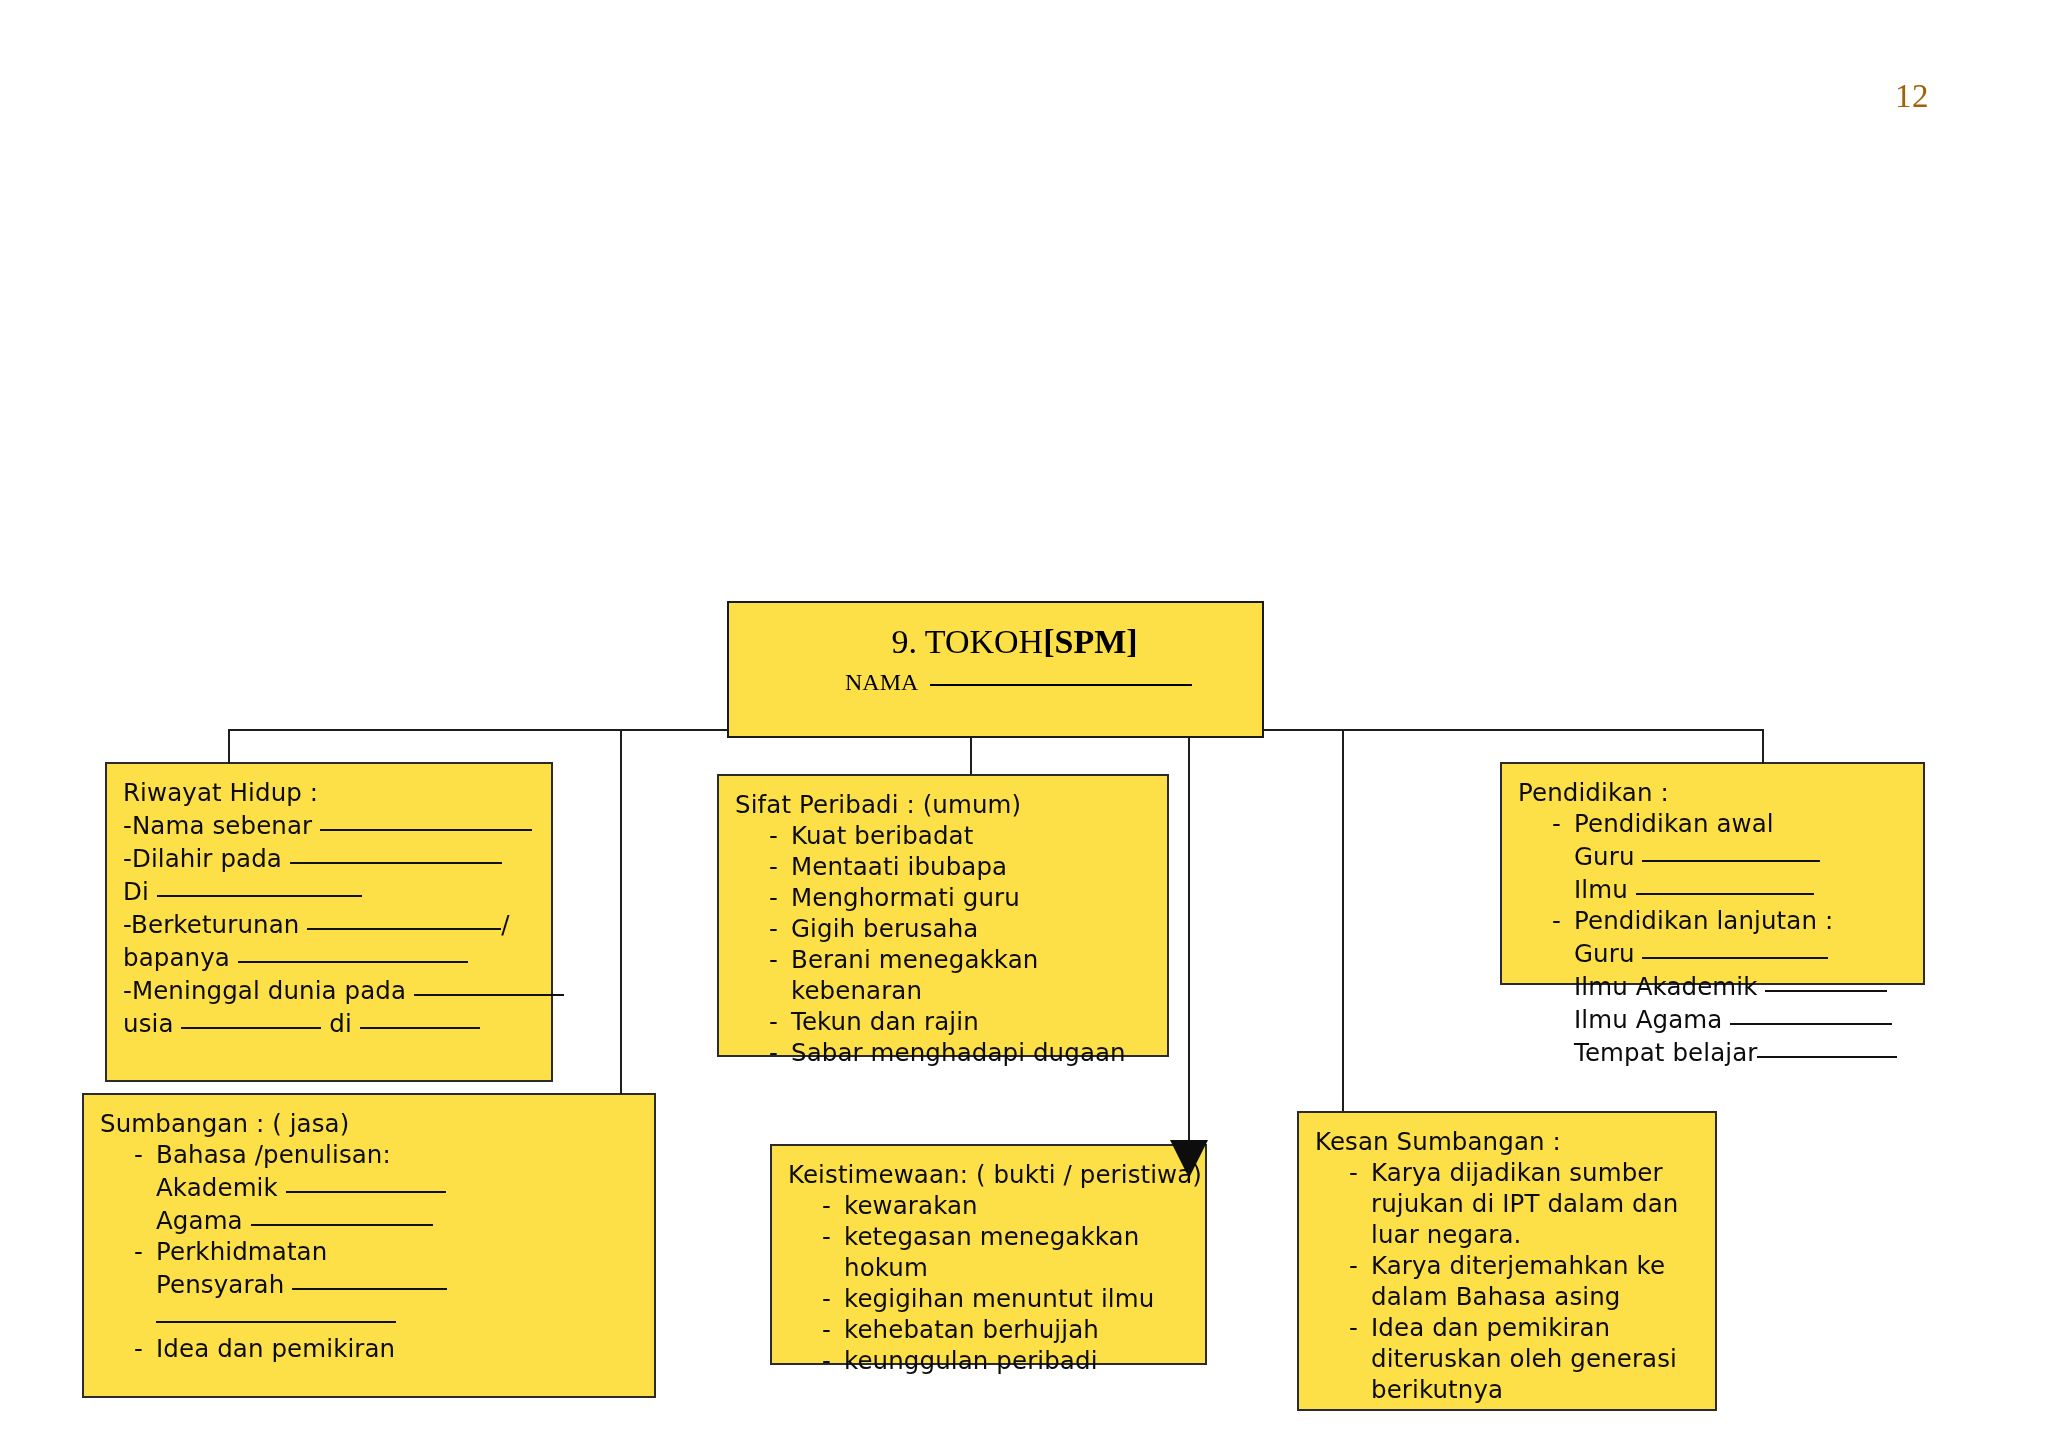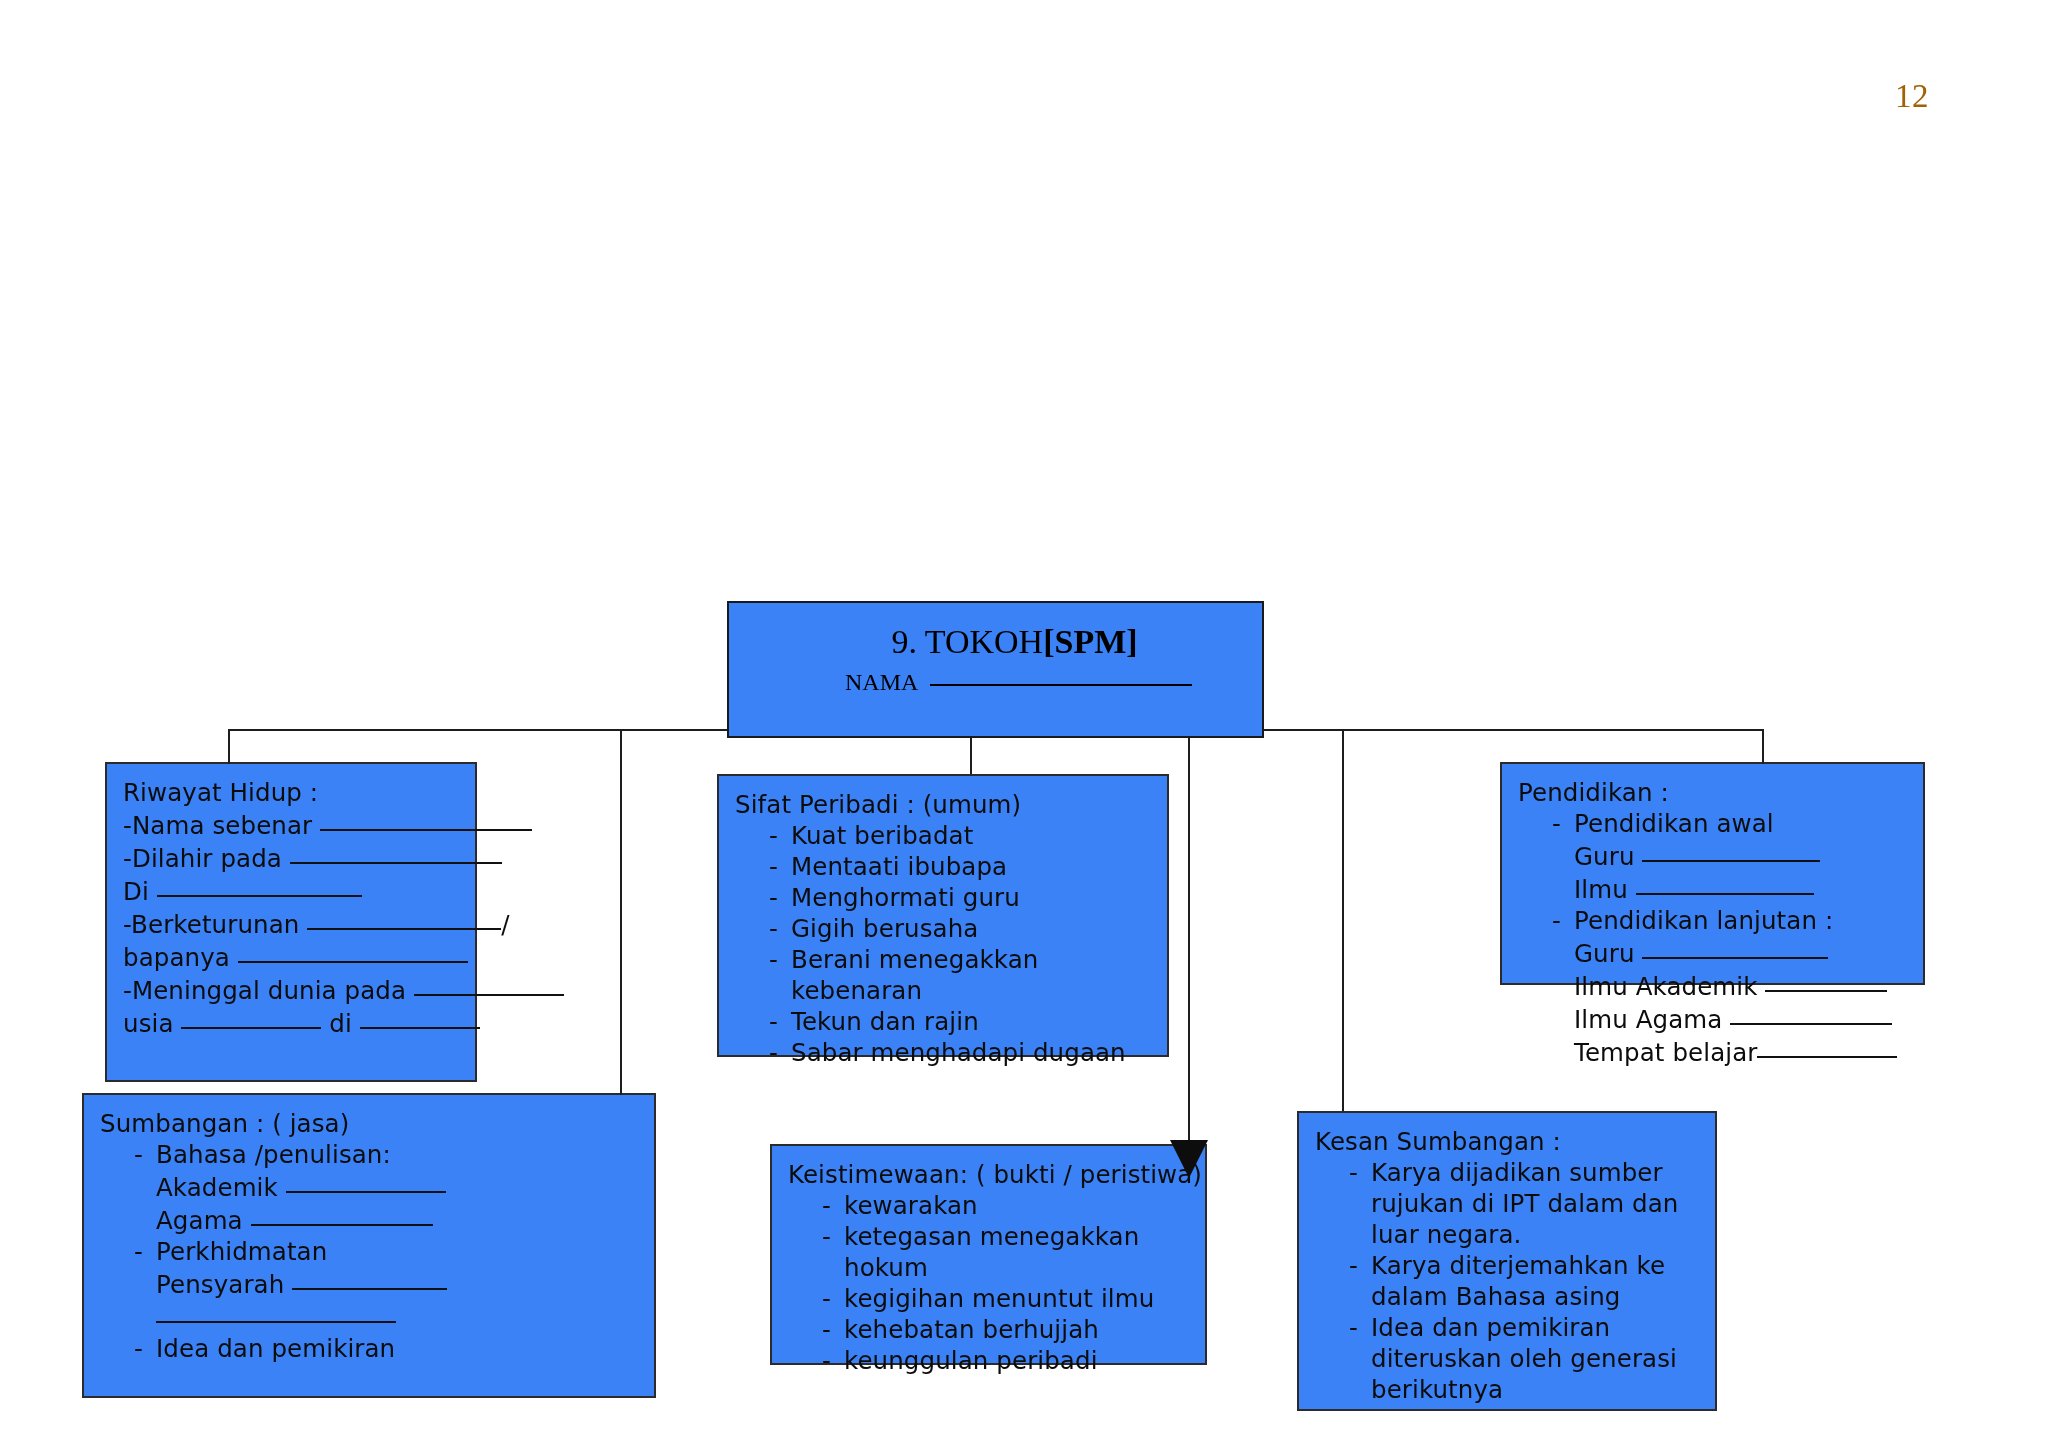--- a/index.html
+++ b/index.html
@@ -25,21 +25,21 @@
     font-family: "Liberation Serif", serif;
     font-size: 33px;
     color: #a16207;
     letter-spacing: 0.5px;
   }
 
   
   .node {
     position: absolute;
     box-sizing: border-box;
-    background: #3b82f6;
+    background: #fde047;
     border: 2px solid #2b2b2b;
   }
 
   .title-node {
     border: 2px solid #1a1a1a;
     font-family: "Liberation Serif", serif;
     color: #000000;
     z-index: 6;
   }
   .title-line1 {
@@ -143,21 +143,21 @@
 
   <div class="node title-node" style="left:727px; top:601px; width:537px; height:137px;">
     <div class="title-line1">
       <span>9. TOKOH</span><b>[SPM]</b>
     </div>
     <div class="title-line2">
       <span>NAMA</span><span class="title-blank"></span>
     </div>
   </div>
 
-  <div class="node" style="left:105px; top:762px; width:372px; height:320px;">
+  <div class="node" style="left:105px; top:762px; width:448px; height:320px;">
     <div class="node-body">
       <span class="hdr">Riwayat Hidup :</span>
       <span class="line">
         <span>-Nama sebenar</span>
         <span class="blank" style="width:212px;"></span>
       </span>
       <span class="line">
         <span>-Dilahir pada</span>
         <span class="blank" style="width:212px;"></span>
       </span>

